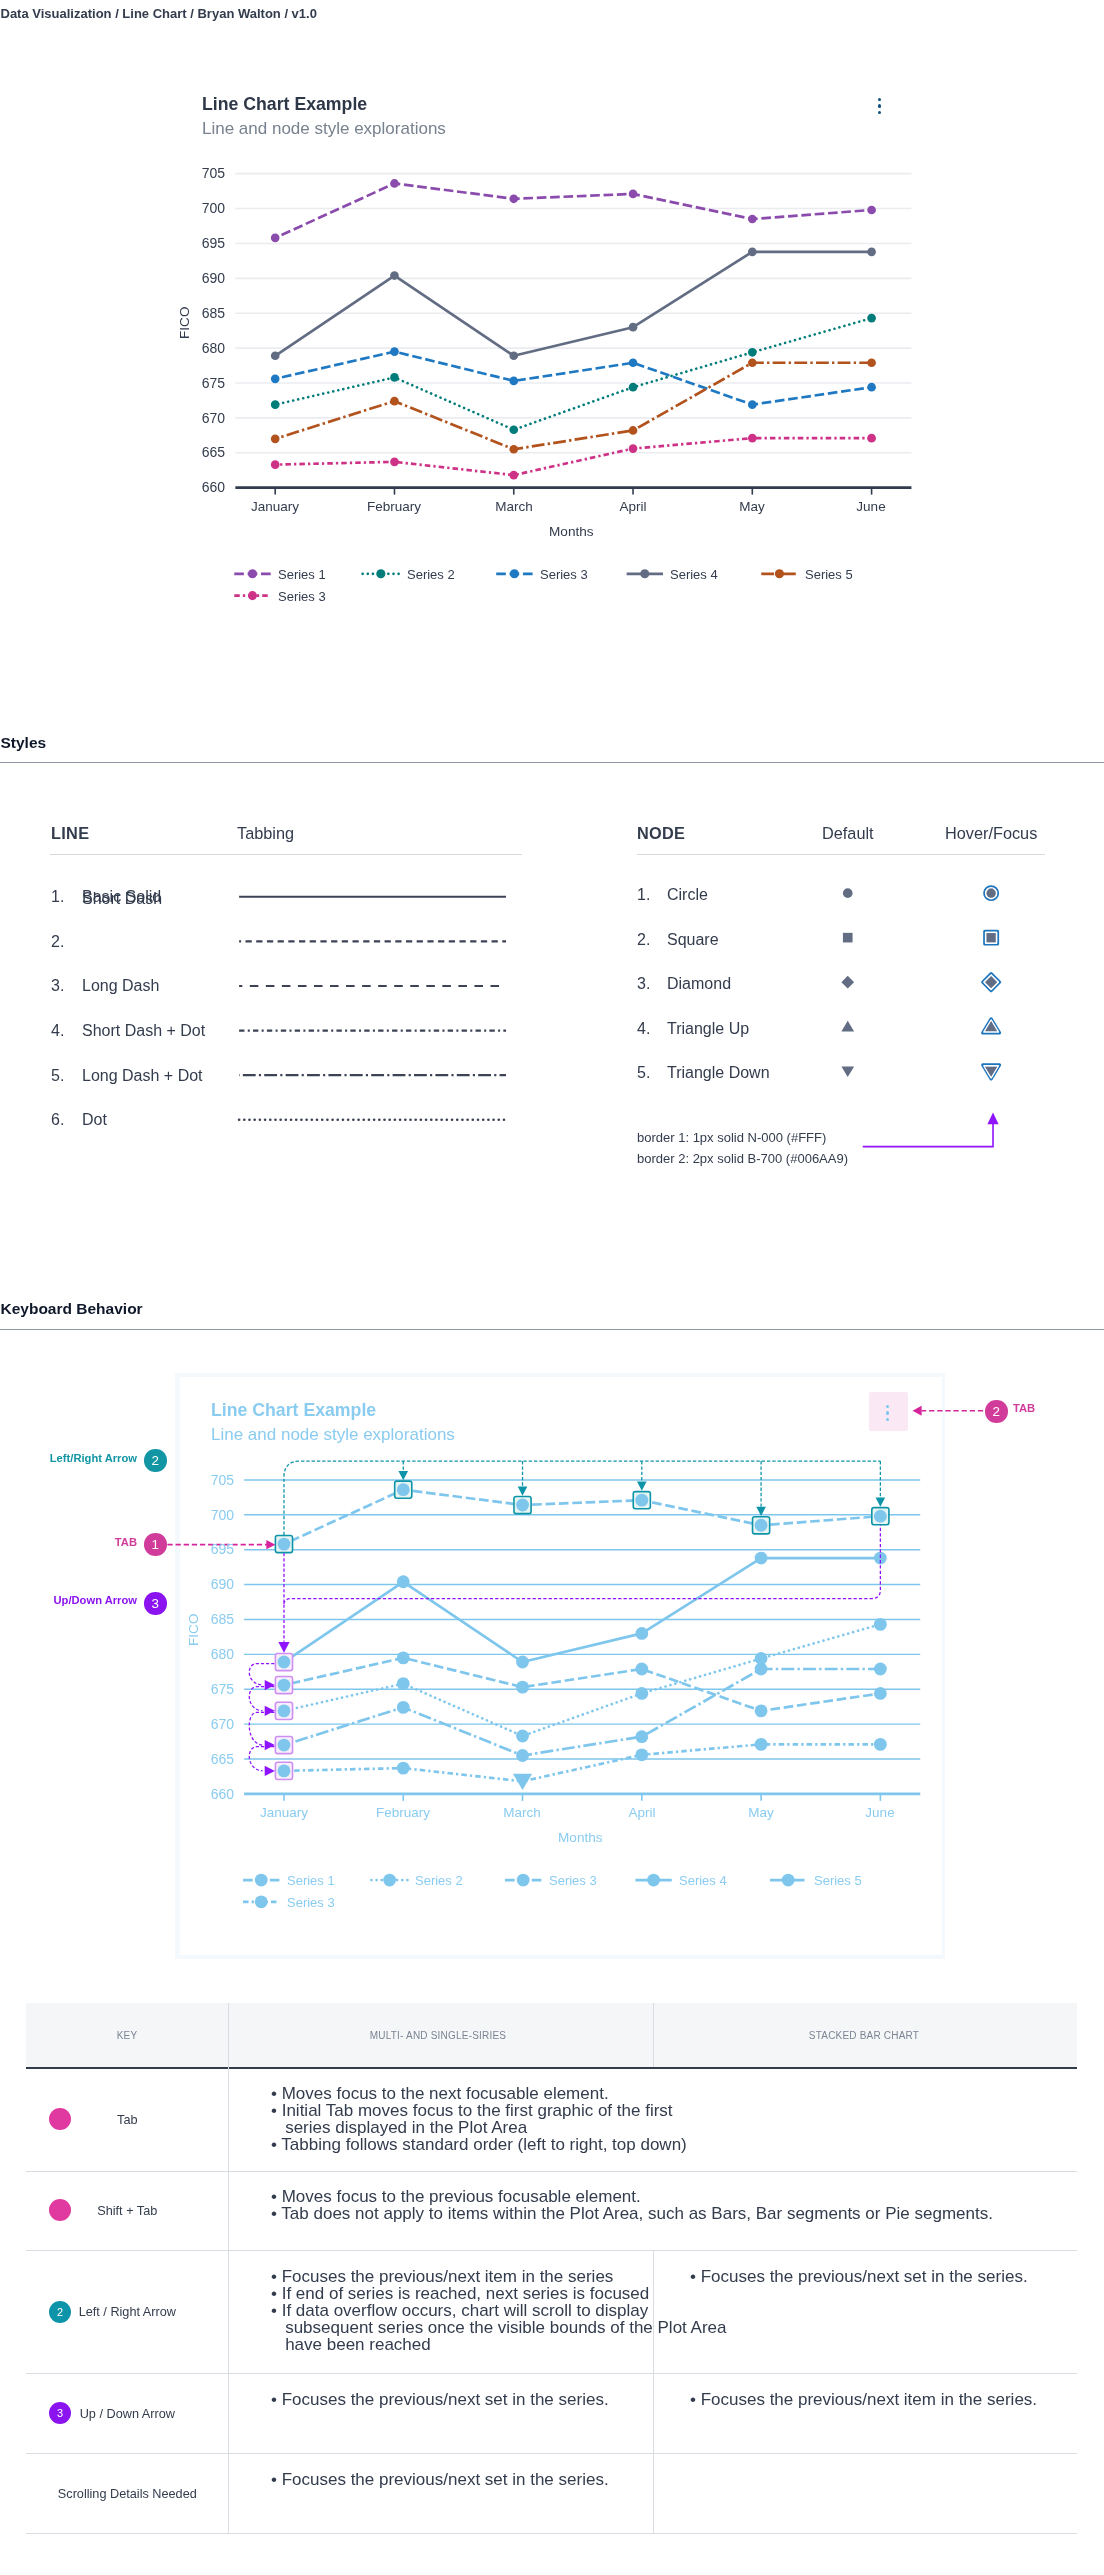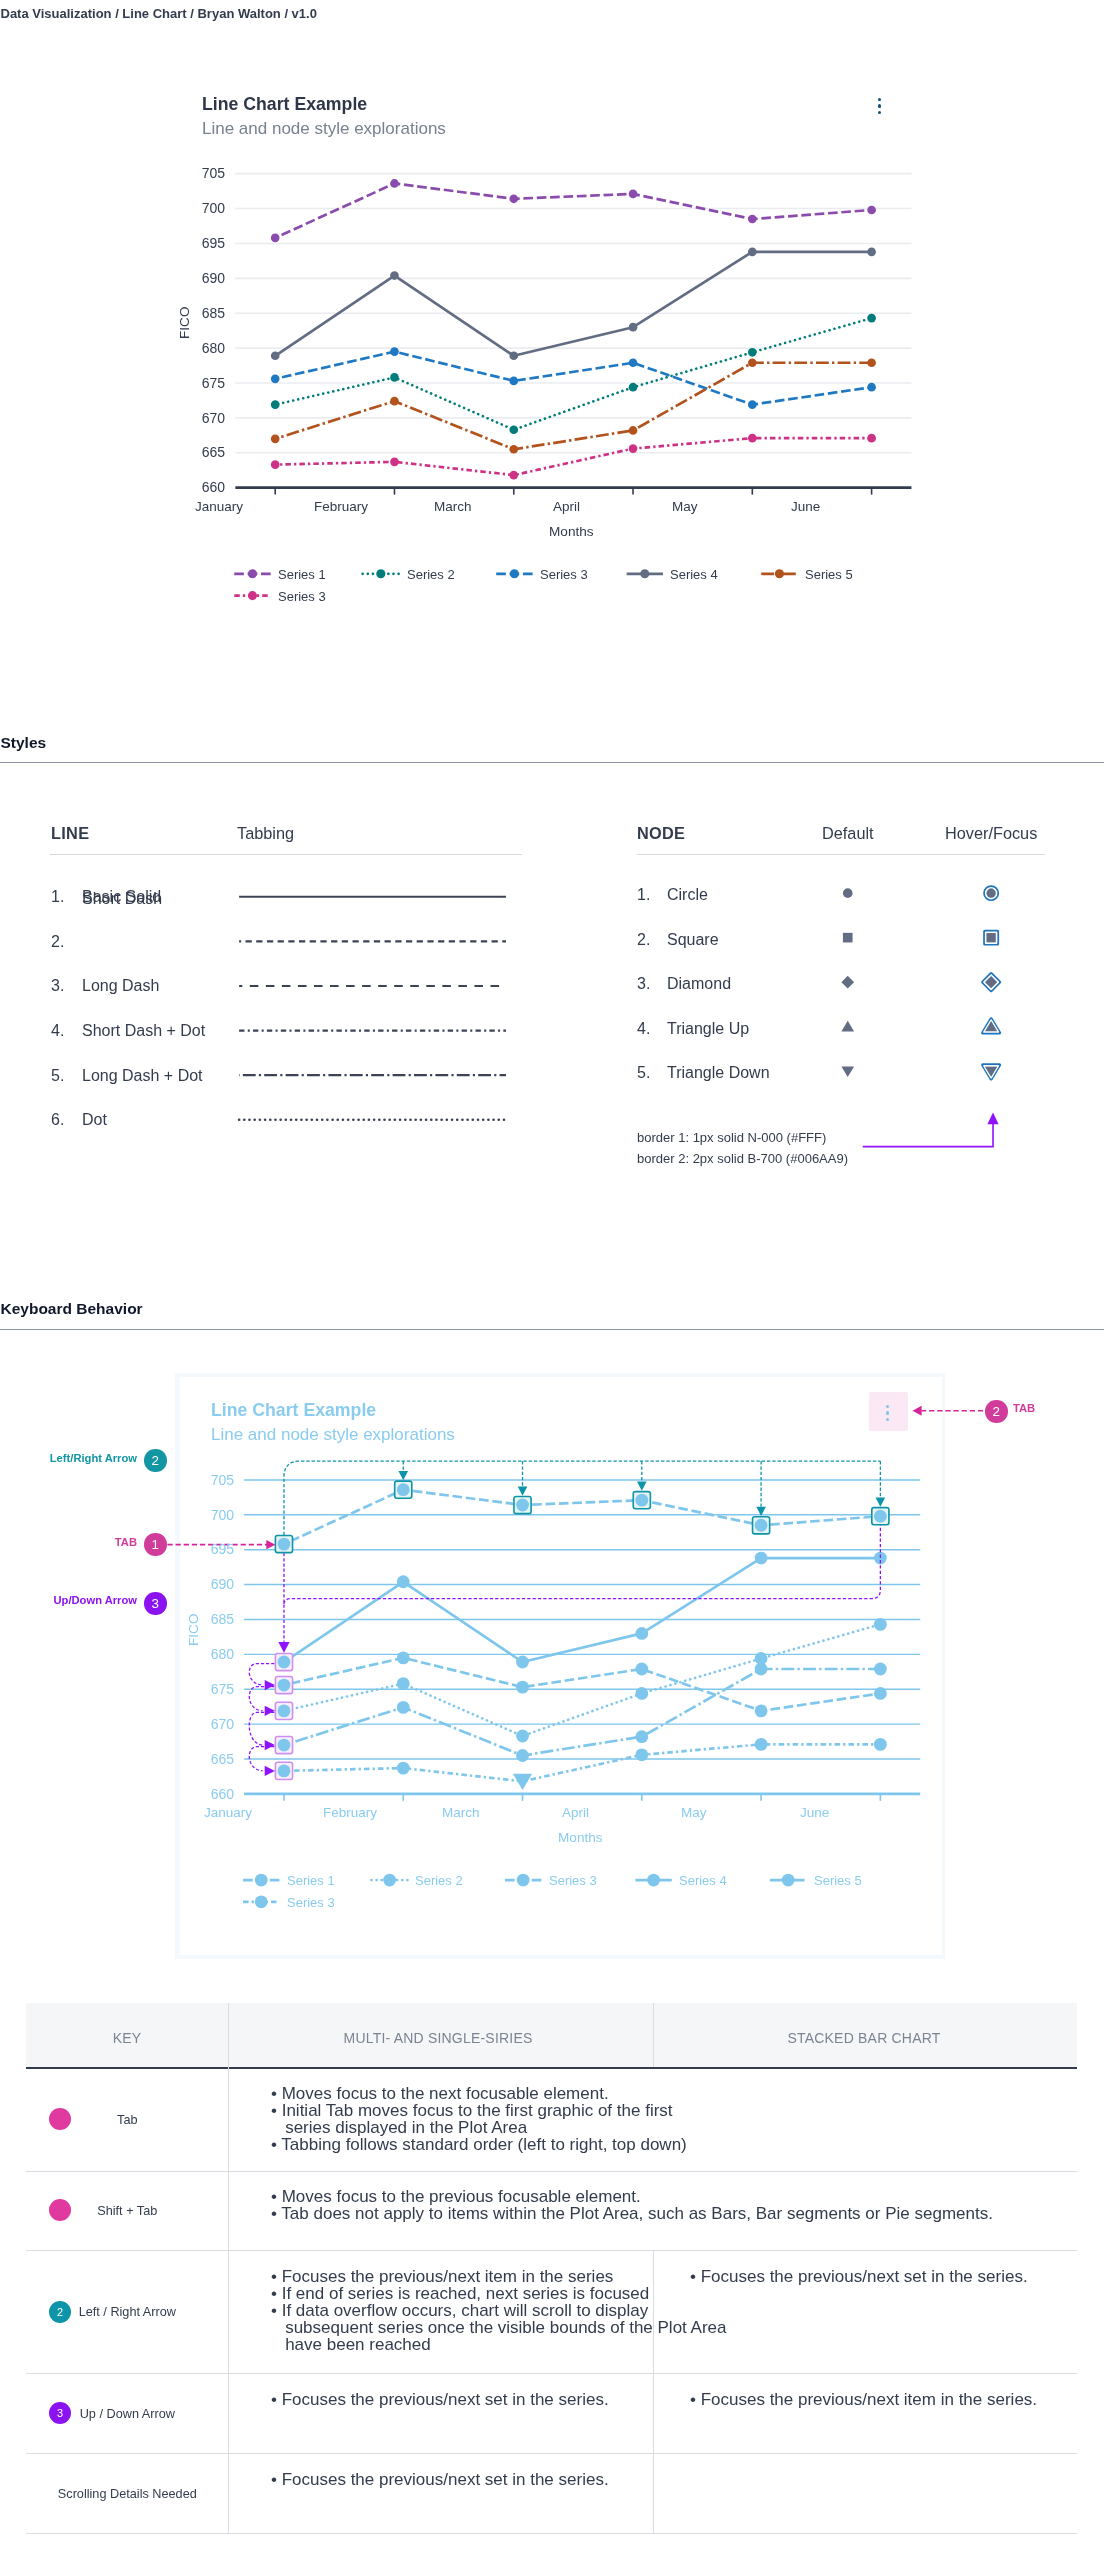--- a/index.html
+++ b/index.html
@@ -14,21 +14,21 @@
   .sec-h{font-size:15.5px;font-weight:700;color:#0f172a;left:0.5px;}
   .sec-rule{left:0;width:1104px;height:1.1px;background:#8d94a3;}
 
   
   .c1-title{left:202px;top:94px;font-size:17.7px;font-weight:700;color:#2e3748;}
   .c1-sub{left:202px;top:119px;font-size:17px;font-weight:400;color:#78828f;}
   .kebab{left:878px;top:98px;width:4.3px;}
   .kebab i{display:block;width:3.2px;height:3.2px;border-radius:50%;background:#0d507e;margin-bottom:3.2px;}
 
   .ytick{position:absolute;font-size:14px;color:#333c4d;text-align:right;width:64px;}
-  .xtick{position:absolute;font-size:13.5px;color:#333c4d;width:160px;}
+  .xtick{position:absolute;font-size:13.5px;color:#333c4d;text-align:center;width:160px;}
   .axlabel{position:absolute;font-size:13.6px;color:#333c4d;white-space:nowrap;}
 
   .leg-txt{position:absolute;font-size:13px;color:#333c4d;white-space:nowrap;}
 
   
   .tbl-h{position:absolute;font-size:16.3px;color:#333c4d;}
   .tbl-h.b{font-weight:700;letter-spacing:0.3px;}
   .tbl-rule{position:absolute;height:1.1px;background:#d8dade;}
   .row-num{position:absolute;font-size:16px;color:#333c4d;}
   .row-lbl{position:absolute;font-size:16px;color:#333c4d;}
@@ -36,21 +36,21 @@
 
   
   .kb-frame{position:absolute;background:#f3f9fd;}
   .kb-inner{position:absolute;background:#fff;}
   .ann{position:absolute;font-size:11.2px;font-weight:700;white-space:nowrap;}
   .badge{position:absolute;border-radius:50%;color:#fff;font-size:13.4px;
          display:flex;align-items:center;justify-content:center;}
 
   
   .kt-head{position:absolute;background:#f5f6f8;}
-  .kt-hlbl{position:absolute;font-size:14px;color:#7b8493;letter-spacing:0.2px;text-align:center;}
+  .kt-hlbl{position:absolute;font-size:10px;color:#7b8493;letter-spacing:0.2px;text-align:center;}
   .kt-div{position:absolute;background:#d9dce3;width:1.1px;}
   .kt-line{position:absolute;background:#d9dce3;height:1.1px;}
   .kt-key{position:absolute;font-size:12.7px;color:#333c4d;text-align:center;}
   .kt-dot{position:absolute;border-radius:50%;}
   .kt-badge{position:absolute;border-radius:50%;color:#fff;font-size:11px;
          display:flex;align-items:center;justify-content:center;}
   .kt-cell{position:absolute;font-size:17px;color:#333c4d;line-height:17px;white-space:pre;}
 </style>
 </head>
 <body>

